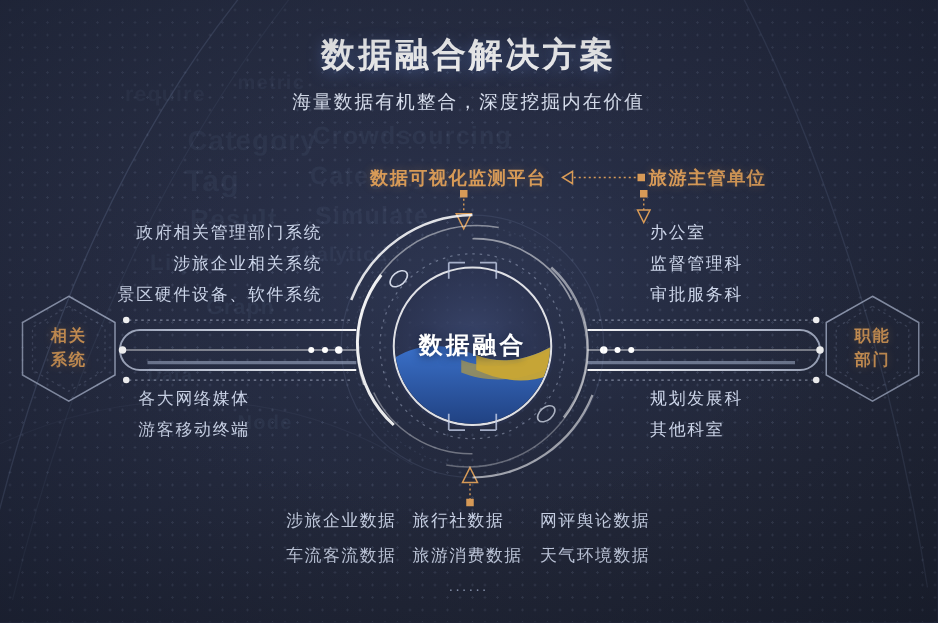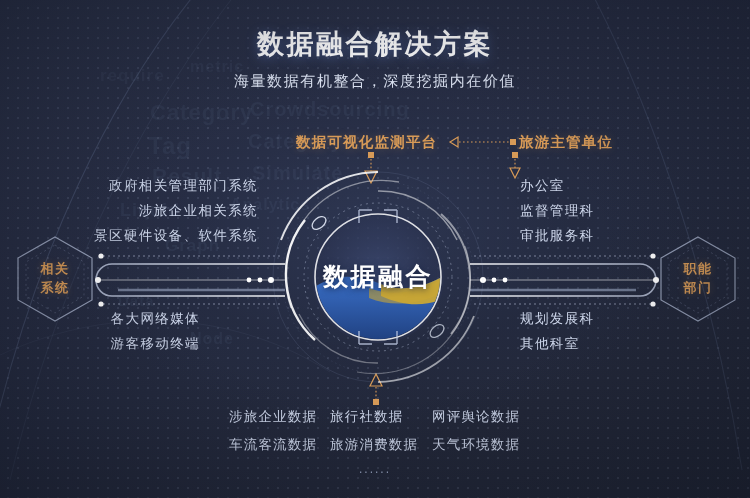--- a/index.html
+++ b/index.html
@@ -122,21 +122,21 @@
   #center-wrap {
     position: absolute;
     left: 269px; top: 168px;
     width: 218px; height: 218px;
   }
   .center-text {
     position: absolute; inset: 0;
     display: flex; flex-direction: column;
     align-items: center; justify-content: center;
     color: #ffffff;
-    font-size: 25px;
+    font-size: 19px;
     font-weight: 700;
     letter-spacing: 2.5px;
     line-height: 1.5;
     text-shadow: 0 1px 7px rgba(20,30,60,0.85);
     z-index: 6;
   }
 </style>
 </head>
 <body>
 

